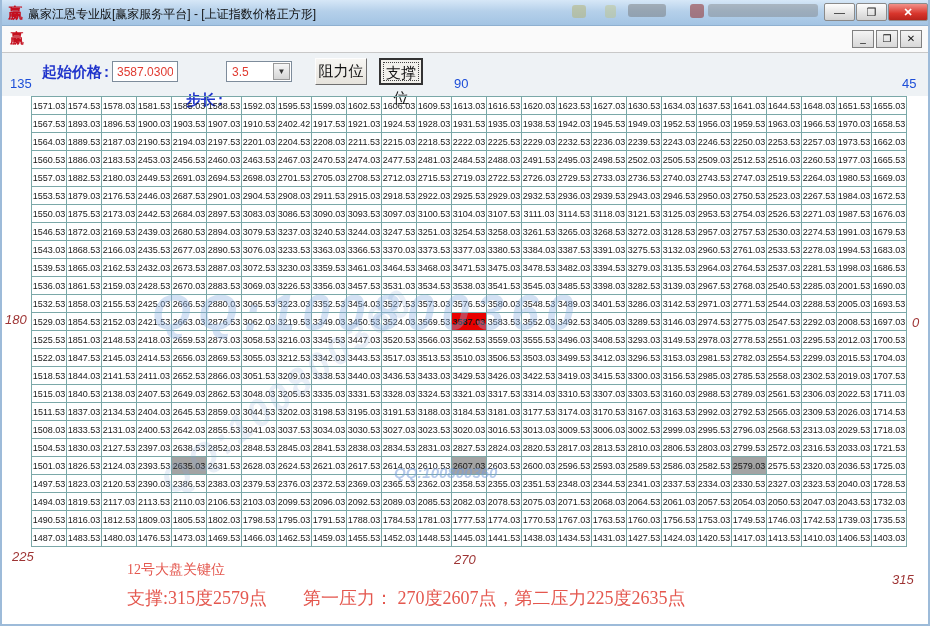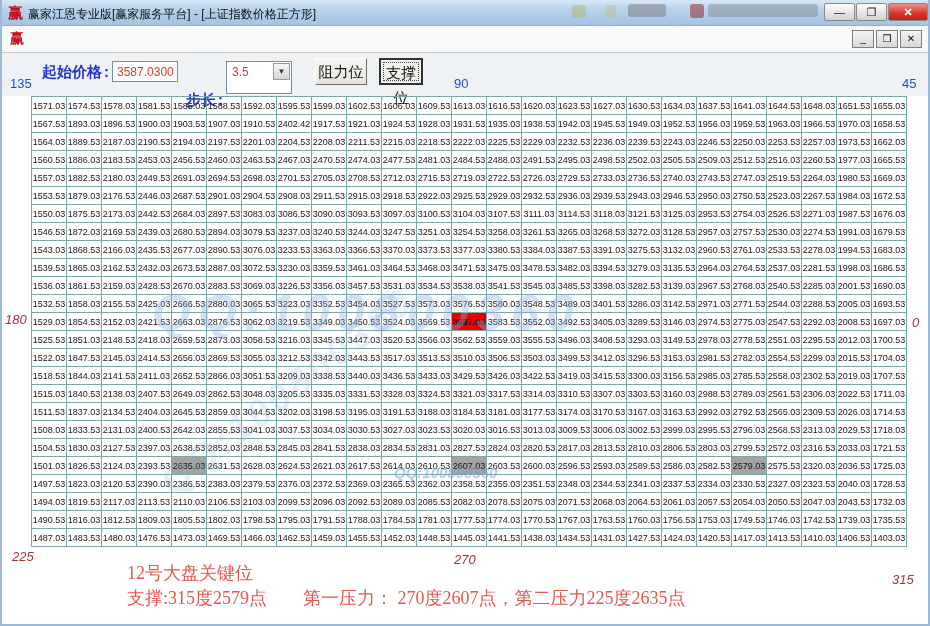--- a/index.html
+++ b/index.html
@@ -26,21 +26,21 @@
   .mdibtns { position:absolute; right:6px; top:4px; display:flex; }
   .mdibtn { width:22px; height:18px; margin-left:2px; font-size:10px; line-height:16px; text-align:center;
     background:linear-gradient(#f4f4f4,#d8d8d8); border:1px solid #808080; color:#111; }
 
   
   .toolbar { position:absolute; left:0; top:53px; width:926px; height:43px; background:#eef2f5; }
   .angle { position:absolute; color:#1d4ed8; font-size:13px; }
   .lbl-blue { position:absolute; color:#2135cc; font-weight:bold; font-size:15px;font-family:Liberation Mono, monospace; }
   .tb-input { position:absolute; left:110px; top:8px; width:66px; height:21px; border:1px solid #7d8c9b;
     background:#fff; color:#e03a30; font-size:12px; padding:8px 4px; font-family:"Liberation Sans",sans-serif; }
-  .combo { position:absolute; left:224px; top:8px; width:66px; height:33px; border:1px solid #7d8c9b; background:#fff; }
+  .combo { position:absolute; left:224px; top:8px; width:66px; height:21px; border:1px solid #7d8c9b; background:#fff; }
   .combo-text { position:absolute; left:5px; top:3px; color:#e03a30; font-size:12px; }
   .combo-arrow { position:absolute; right:1px; top:1px; width:17px; height:17px;
     background:linear-gradient(#f6f6f6,#d5d5d5); border:1px solid #9a9a9a; font-size:8px; line-height:16px;
     text-align:center; color:#333; }
   .tbtn { position:absolute; top:5px; height:27px; background:linear-gradient(#f7f6f3,#e6e3dc);
     border:1px solid #6f6f6f; border-top-color:#fdfdfd; border-left-color:#fdfdfd; font-size:15px; color:#111;
     text-align:center; line-height:25px; font-family:"Liberation Sans",sans-serif; }
   .tbtn.pressed { border:2px solid #333; background:#f2f1ec; outline:1px dotted #444; outline-offset:-5px; }
 
   
@@ -59,21 +59,21 @@
 
   
   .wm { position:absolute; pointer-events:none; font-style:italic; font-weight:bold; white-space:nowrap; }
   .wm-big   { left:150px; top:284px; font-size:50px; letter-spacing:7px; color:rgba(140,175,225,0.38); }
   .wm-small { left:392px; top:464px; font-size:15px; color:rgba(120,158,218,0.55); }
   .wm-rot   { left:150px; top:470px; font-size:38px; letter-spacing:4px; color:rgba(140,170,215,0.20);
               transform:rotate(-38deg); transform-origin:left top; }
 
   
   .anno { position:absolute; color:#e4574e; font-family:"Liberation Serif", serif; white-space:nowrap; }
-  .anno1 { left:125px; top:561px; font-size:18px; }
+  .anno1 { left:125px; top:561px; font-size:14px; }
   .anno2 { left:125px; top:586px; font-size:18px; }
 </style>
 </head>
 <body>
 
 <div class="titlebar">
   <span class="title-logo">赢</span>
   <span class="title-text">赢家江恩专业版[赢家服务平台] - [上证指数价格正方形]</span>
   <div class="blob" style="left:570px;top:5px;width:14px;height:13px;background:rgba(180,180,120,0.55);"></div>
   <div class="blob" style="left:603px;top:5px;width:11px;height:13px;background:rgba(190,195,140,0.5);"></div>
@@ -98,21 +98,21 @@
 
 <div class="toolbar">
   <span class="angle" style="left:8px;top:23px;">135</span>
   <span class="lbl-blue" style="left:40px;top:10px;">起始价格:</span>
   <input class="tb-input" value="3587.0300" style="">
   <span class="lbl-blue" style="left:184px;top:10px;margin-top:28px;">步长:</span>
   <div class="combo">
     <span class="combo-text">3.5</span>
     <span class="combo-arrow">▼</span>
   </div>
-  <div class="tbtn" style="left:313px;width:52px;">阻力位</div>
+  <div class="tbtn" style="left:313px;width:52px;font-family:Liberation Serif, serif;">阻力位</div>
   <div class="tbtn pressed" style="left:377px;width:44px;text-align:center;">支撑位</div>
   <span class="angle" style="left:452px;top:23px;">90</span>
   <span class="angle" style="left:900px;top:23px;">45</span>
 </div>
 
 <div class="gridwrap">
   <table class="sq">
       <tbody>
         <tr>
           <td class="bt bl red">1571.03</td>

